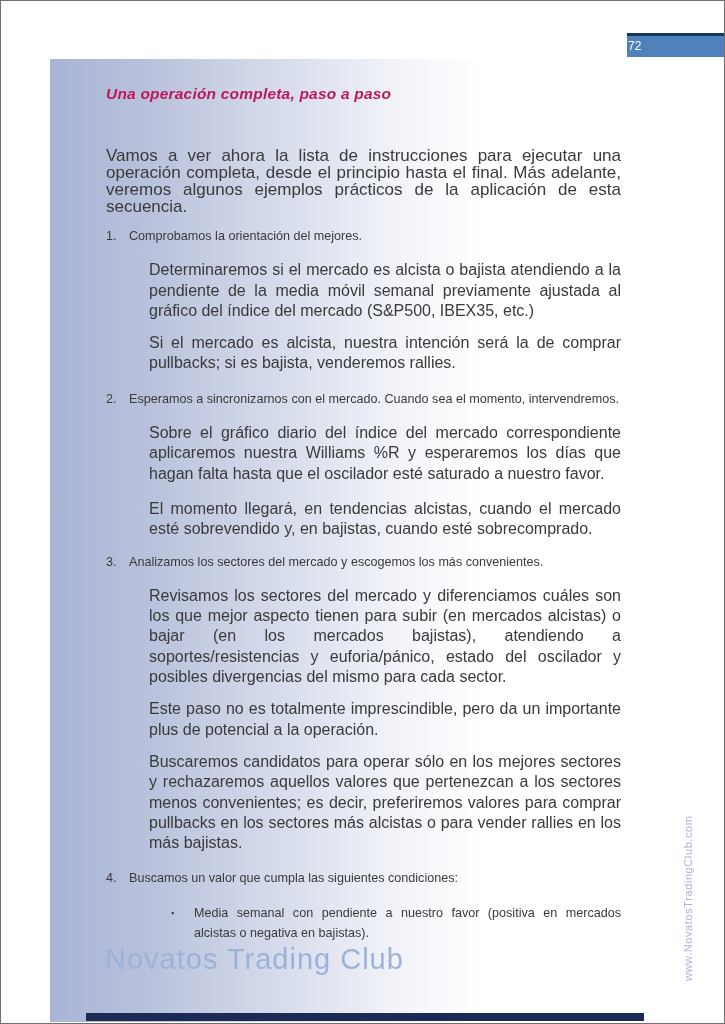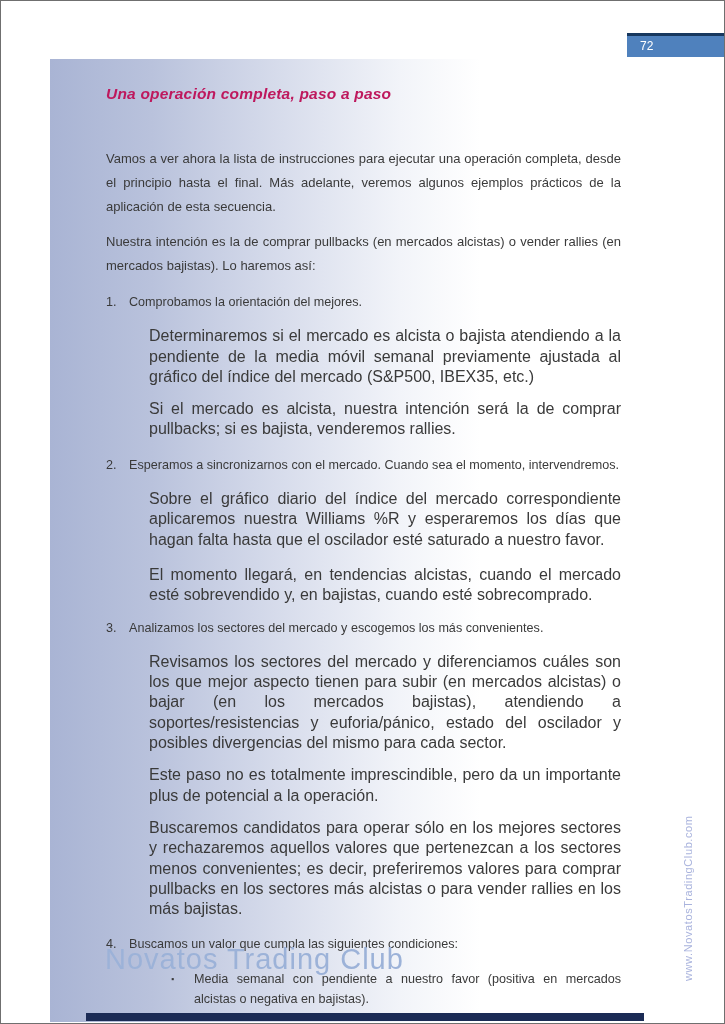--- a/index.html
+++ b/index.html
@@ -22,32 +22,32 @@
     position:absolute;top:32px;left:0;right:0;height:24px;
     display:flex;justify-content:flex-end;align-items:stretch;
   }
   .header-title{
     font-size:12.5px;font-weight:700;color:#333333;
     line-height:24px;margin-right:12px;white-space:nowrap;
   }
   .page-num-box{
     width:97px;background:#4f81bd;border-top:3px solid #17375e;
     box-sizing:border-box;color:#ffffff;font-size:12px;font-weight:400;
-    line-height:20px;padding-left:13px;
+    line-height:20px;padding-left:1px;
   }
   
   .content{
     position:absolute;left:105px;top:84px;width:515px;color:#3a3a3a;
   }
   .section-title{
     margin:0 0 44px 0;font-size:15.5px;font-weight:700;font-style:italic;
     color:#be185d;letter-spacing:0.2px;
   }
   .body-p{
-    margin:0 0 11px 0;font-size:13px;line-height:24px;
+    margin:0 0 11px 0;font-size:17px;line-height:17px;
     text-align:justify;
   }
   .intro-last{margin-bottom:14px;}
   .step{
     display:flex;margin:0 0 14px 0;font-size:12.6px;line-height:20.3px;
   }
   .step-num{width:23px;flex-shrink:0;}
   .step-label{flex:1;text-align:justify;}
   .detail{
     margin:8px 0 12px 43px;font-size:16px;line-height:20.3px;
@@ -83,21 +83,20 @@
     <div class="page-num-box">
       <span>72</span>
     </div>
   </div>
 
   <div class="content">
 
     <h1 class="section-title">Una operación completa, paso a paso</h1>
 
     <p class="body-p">Vamos a ver ahora la lista de instrucciones para ejecutar una operación completa, desde el principio hasta el final. Más adelante, veremos algunos ejemplos prácticos de la aplicación de esta secuencia.</p>
-    <p class="body-p intro-last">Nuestra intención es la de comprar pullbacks (en mercados alcistas) o vender rallies (en mercados bajistas). Lo haremos así:</p>
 
     <div class="step">
       <span class="step-num">1.</span>
       <span class="step-label">Comprobamos la orientación del mejores.</span>
     </div>
     <p class="detail">Determinaremos si el mercado es alcista o bajista atendiendo a la pendiente de la media móvil semanal previamente ajustada al gráfico del índice del mercado (S&amp;P500, IBEX35, etc.)</p>
     <p class="detail gap">Si el mercado es alcista, nuestra intención será la de comprar pullbacks; si es bajista, venderemos rallies.</p>
 
     <div class="step">
       <span class="step-num">2.</span>

